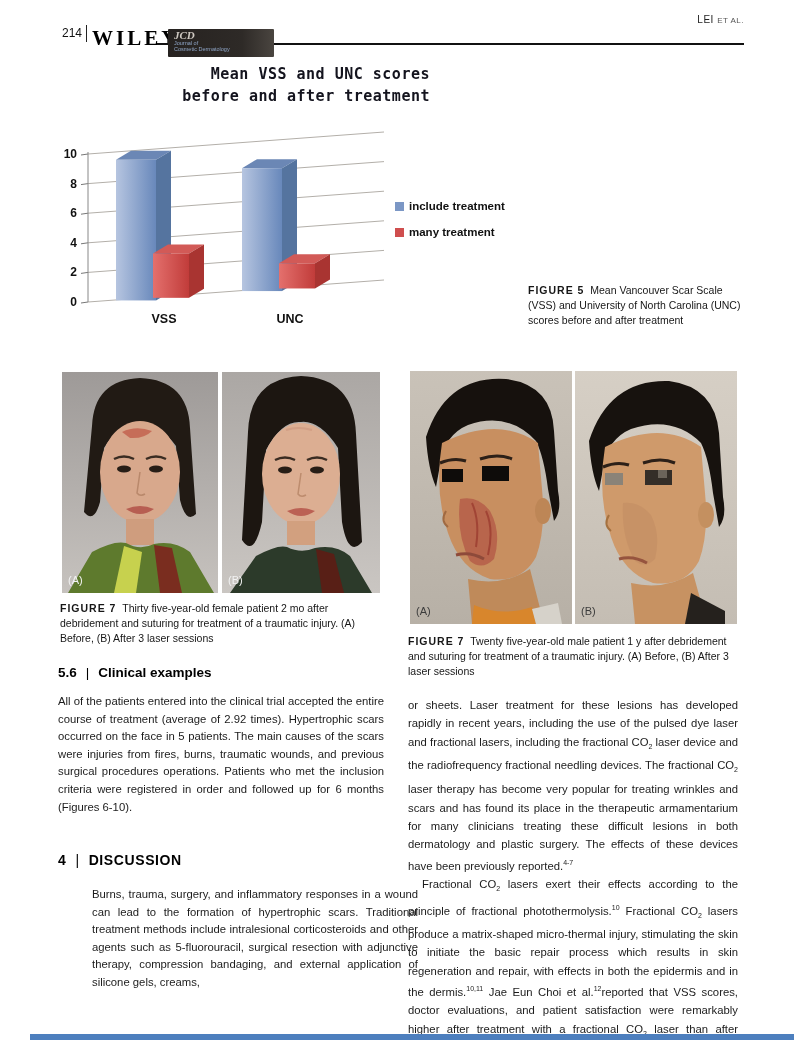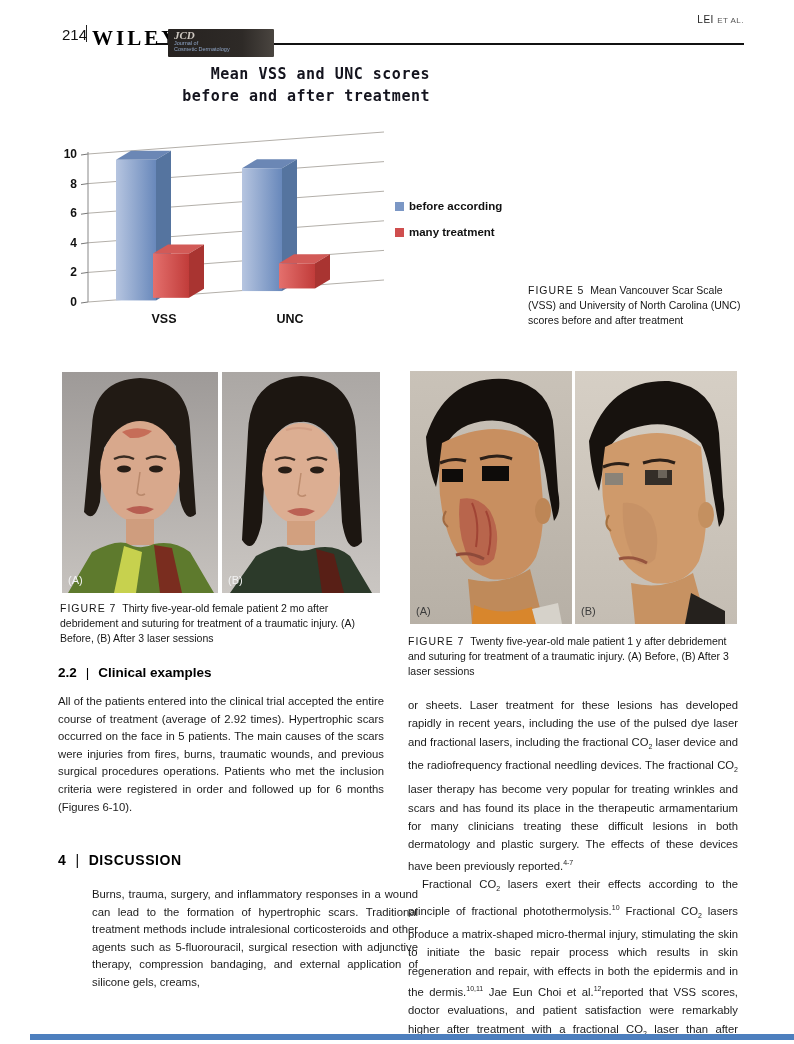--- a/index.html
+++ b/index.html
@@ -1,20 +1,20 @@
 <!DOCTYPE html>
 <html lang="en"><head>
 <meta charset="utf-8">
 <style>
   html,body{margin:0;padding:0;background:#ffffff;}
   .page{position:relative;width:794px;height:1044px;background:#fff;overflow:hidden;
         font-family:"Liberation Sans",sans-serif;color:#1c1c1c;}
 
   
-  .pagenum{position:absolute;left:62px;top:26px;font-size:15px;color:#111;}
+  .pagenum{position:absolute;left:62px;top:26px;font-size:12px;color:#111;}
   .hdr-vbar{position:absolute;left:86px;top:25px;width:1px;height:17px;background:#222;}
   .wiley{position:absolute;left:92px;top:26px;font-family:"Liberation Serif",serif;
          font-size:21px;letter-spacing:3px;color:#000;font-weight:600;}
   .hdr-rule{position:absolute;left:157px;right:50px;top:43px;height:2px;background:#111;}
   .jcd-box{position:absolute;left:168px;top:29px;width:106px;height:28px;
            background:linear-gradient(90deg,#262220 0%,#2e2a27 70%,#4a4540 100%);
            border-radius:1px;padding:1px 6px;box-sizing:border-box;}
   .jcd-abbr{font-family:"Liberation Serif",serif;font-style:italic;font-weight:bold;
             color:#cfc9c2;font-size:11px;line-height:10px;}
   .jcd-sub{color:#8fa6c8;font-size:5.5px;line-height:6px;}
@@ -28,21 +28,21 @@
   #chart-svg{position:absolute;left:52px;top:116px;}
   #chart-svg text.tick{font-family:"Liberation Sans",sans-serif;font-size:12px;font-weight:bold;fill:#111;}
   #chart-svg text.cat{font-family:"Liberation Sans",sans-serif;font-size:12.5px;font-weight:bold;fill:#111;}
   .legend{position:absolute;left:395px;top:200px;}
   .legend-row{display:flex;align-items:center;margin-bottom:14px;}
   .legend-swatch{width:9px;height:9px;margin-right:5px;flex:0 0 auto;}
   .legend-label{font-size:11.5px;font-weight:bold;color:#111;}
 
   
   .caption{font-size:10.5px;line-height:1.45;color:#161616;}
-  .caption .figlabel{font-weight:normal;letter-spacing:1px;}
+  .caption .figlabel{font-weight:bold;letter-spacing:1px;}
   .fig5-cap{position:absolute;left:528px;top:283px;width:218px;}
   .fig6-cap{position:absolute;left:60px;top:601px;width:322px;}
   .fig7-cap{position:absolute;left:408px;top:634px;width:330px;}
 
   .sec-head{position:absolute;font-weight:bold;color:#000;}
   .sec-head .bar{font-weight:normal;padding:0 9px;color:#000;}
   .h34{left:58px;top:665px;font-size:13.5px;}
   .h4{left:58px;top:852px;font-size:14px;letter-spacing:.6px;}
 
   .bodytext{position:absolute;font-size:11.3px;line-height:17.6px;text-align:justify;color:#1b1b1b;}
@@ -126,21 +126,21 @@
       <path d="M230,52.22756756756756 L245,43.22756756756756 L245,166.06756756756758 L230,175.06756756756758 Z" fill="#55749f"></path>
       <rect x="190" y="52.22756756756756" width="40" height="122.84000000000002" fill="url(#blueF)"></rect>
       <path d="M227,147.30621621621623 L242,138.30621621621623 L278,138.30621621621623 L263,147.30621621621623 Z" fill="#d25a57"></path>
       <path d="M263,147.30621621621623 L278,138.30621621621623 L278,163.46621621621622 L263,172.46621621621622 Z" fill="#a93431"></path>
       <rect x="227" y="147.30621621621623" width="36" height="25.159999999999997" fill="url(#redF)"></rect>
       <text x="238" y="207" text-anchor="middle" class="cat">UNC</text>
     </svg>
   <div class="legend" id="chart-legend">
       <div class="legend-row">
         <span class="legend-swatch" style="background: rgb(123, 151, 197);"></span>
-        <span class="legend-label">before according</span>
+        <span class="legend-label">include treatment</span>
       </div>
       <div class="legend-row">
         <span class="legend-swatch" style="background: rgb(207, 78, 78);"></span>
         <span class="legend-label">many treatment</span>
       </div>
     </div>
 
   <div class="caption fig5-cap">
     <span class="figlabel">FIGURE 5</span>&nbsp;&nbsp;<span>Mean Vancouver Scar Scale (VSS) and University of North Carolina (UNC) scores before and after treatment</span>
   </div>
@@ -191,21 +191,21 @@
       <path d="M100,221 L94,177 L112,182 L122,221 Z" fill="#581f16"></path>
       <text x="6" y="212" class="plabel-light">(B)</text>
     </svg>
   </div>
 
   <div class="caption fig6-cap">
     <span class="figlabel">FIGURE 7</span>&nbsp;&nbsp;<span>Thirty five-year-old female patient 2 mo after debridement and suturing for treatment of a traumatic injury. (A) Before, (B) After 3 laser sessions</span>
   </div>
 
   <div class="sec-head h34">
-    <span>2.2</span><span class="bar">|</span><span>Clinical examples</span>
+    <span>5.6</span><span class="bar">|</span><span>Clinical examples</span>
   </div>
   <div class="bodytext p-clinical">All of the patients entered into the clinical trial accepted the entire course of treatment (average of 2.92 times). Hypertrophic scars occurred on the face in 5 patients. The main causes of the scars were injuries from fires, burns, traumatic wounds, and previous surgical procedures operations. Patients who met the inclusion criteria were registered in order and followed up for 6 months (Figures 6-10).</div>
 
   <div class="sec-head h4">
     <span>4</span><span class="bar">|</span><span>DISCUSSION</span>
   </div>
   <div class="bodytext p-discussion">Burns, trauma, surgery, and inflammatory responses in a wound can lead to the formation of hypertrophic scars. Traditional treatment methods include intralesional corticosteroids and other agents such as 5-fluorouracil, surgical resection with adjunctive therapy, compression bandaging, and external application of silicone gels, creams,</div>
 
   <div class="photos f7" style="gap:3px;">
     <svg class="panel" width="162" height="253" viewBox="0 0 162 253">

